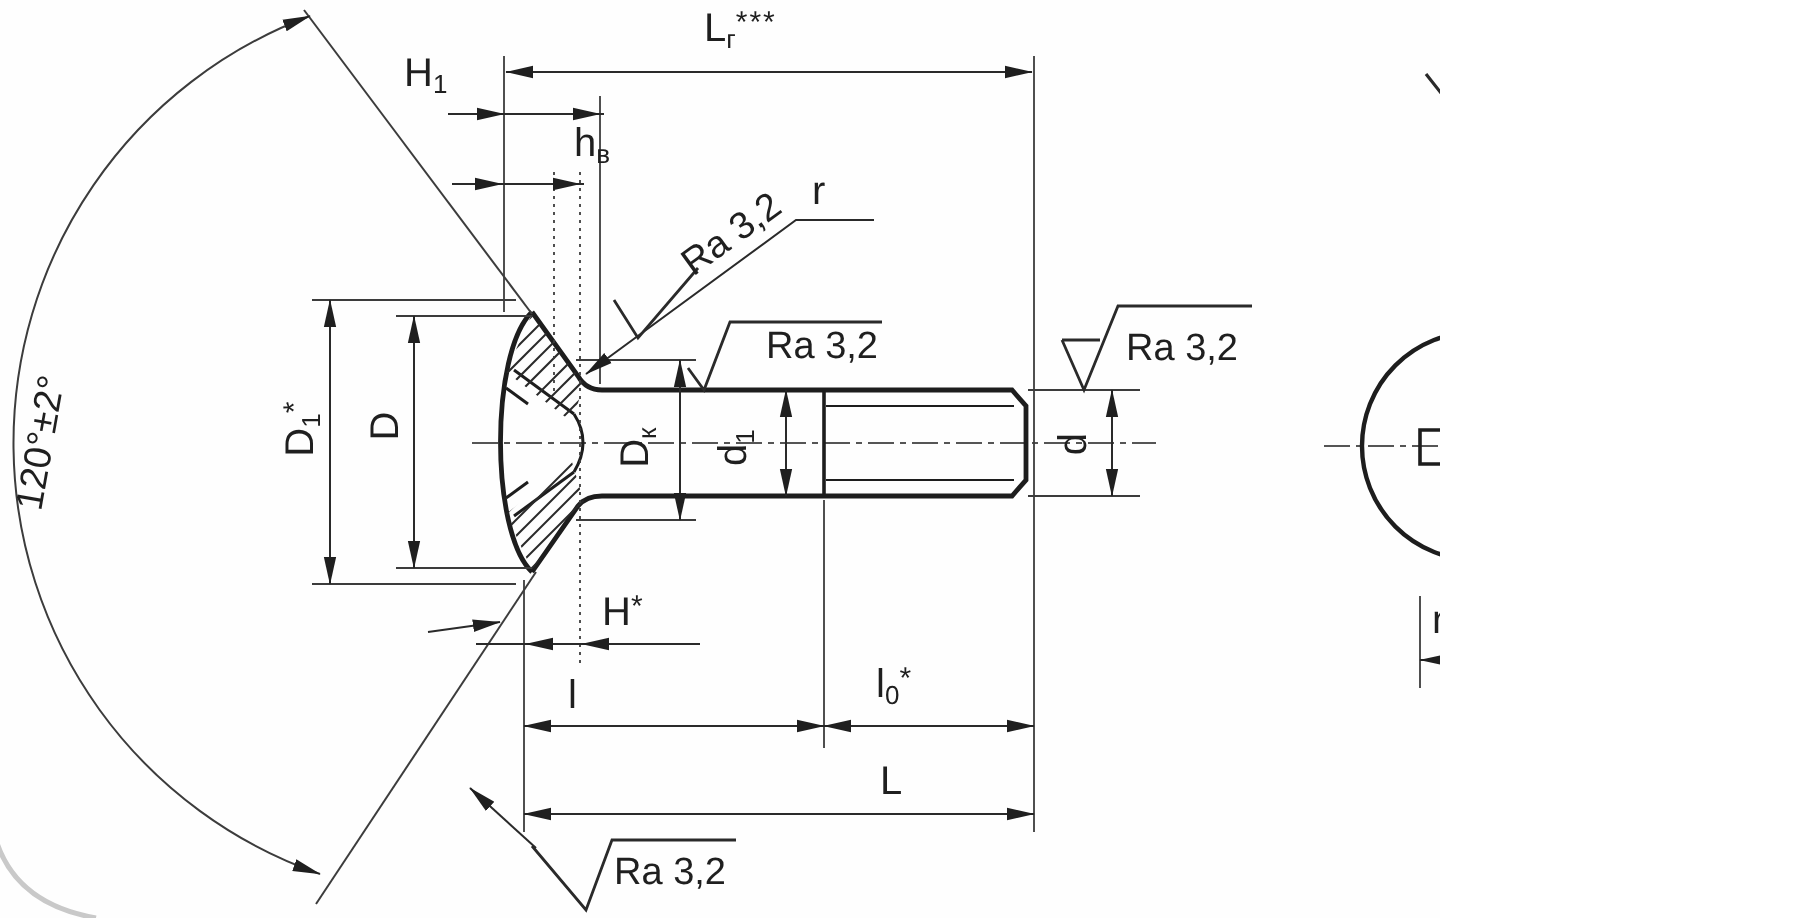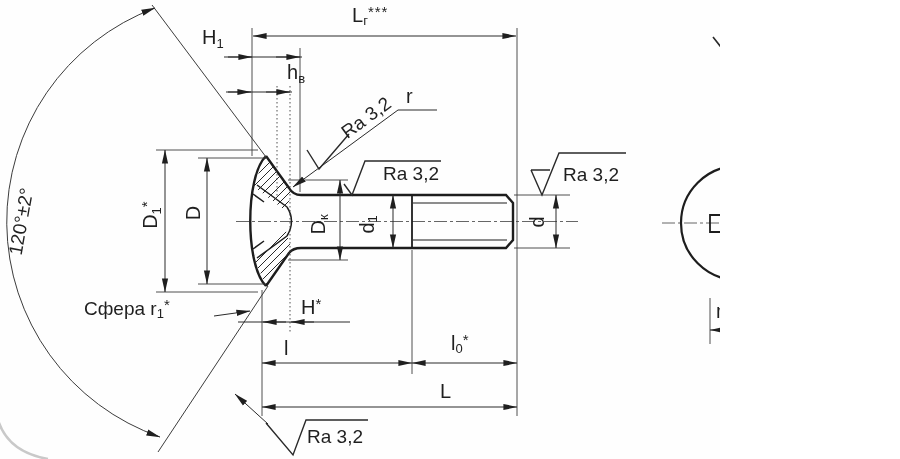--- a/index.html
+++ b/index.html
@@ -166,21 +166,20 @@
 <div class="lbl ra" style="left:563px;top:165px;"><span>Ra 3,2</span></div>
 <div class="lbl ra" style="left:307px;top:427px;"><span>Ra 3,2</span></div>
 
 <div class="lbl rot90" style="left:126px;top:203px;width:50px;"><span>D</span><sub>1</sub><sup>*</sup></div>
 <div class="lbl rot90" style="left:168px;top:203px;width:50px;"><span>D</span></div>
 <div class="lbl rot90" style="left:294px;top:213px;width:50px;"><span>D</span><sub>к</sub></div>
 <div class="lbl rot90" style="left:343px;top:213px;width:50px;"><span>d</span><sub>1</sub></div>
 <div class="lbl rot90" style="left:512px;top:212px;width:50px;"><span>d</span></div>
 
 <div class="lbl rot90" style="left:-29px;top:212px;width:100px;font-size:19px;transform:rotate(-80deg);"><span>120°±2°</span></div>
-<div class="lbl small-note" style="left:84px;top:297px;"><span>Сфера r</span><sub>1</sub><sup>*</sup></div>
 
 <div class="lbl" style="left:301px;top:296px;"><span>H</span><sup>*</sup></div>
 <div class="lbl" style="left:284px;top:338px;"><span>l</span></div>
-<div class="lbl" style="left:451px;top:332px;"><span>l</span><sub>0</sub><sup>*</sup></div>
+<div class="lbl" style="left:438px;top:332px;"><span>l</span><sub>0</sub><sup>*</sup></div>
 <div class="lbl" style="left:440px;top:381px;"><span>L</span></div>
 <div class="lbl" style="left:716px;top:300px;"><span>m</span><sup>*</sup></div>
 
 </div>
 
 </body></html>

